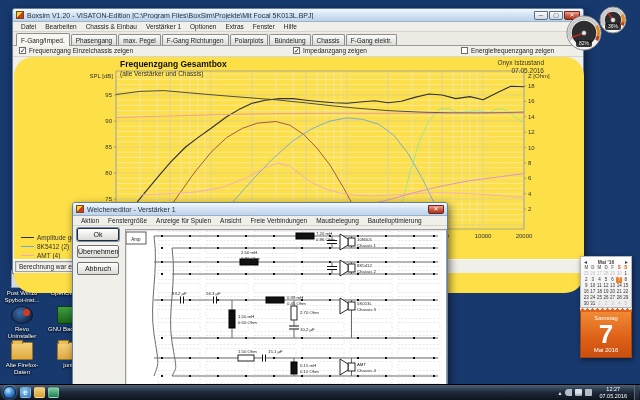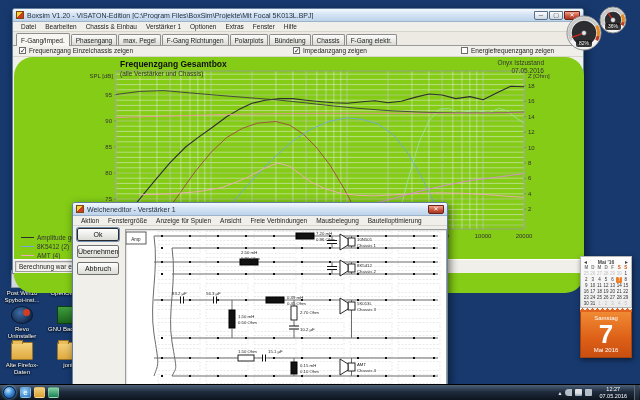--- a/index.html
+++ b/index.html
@@ -30,21 +30,21 @@
          background:linear-gradient(#fbfbfb,#dcdcd6); border:1px solid #8e8e8e; border-bottom:none;
          border-radius:2px 2px 0 0; margin-right:1px; }
   .tab.active { height:13px; line-height:13px; background:#f7f6f1; position:relative; top:1px; }
   .checkbar { position:relative; height:11px; background:#f0efe9; border-bottom:1px solid #d8d5cc;
               font-size:6.5px; color:#222; }
   .cb { position:absolute; top:1px; display:flex; align-items:center; gap:3px; }
   .cb-box { width:7px; height:7px; background:#fff; border:1px solid #6d6d6d; font-size:7px;
             line-height:6px; text-align:center; color:#222; }
 
   
-  #chart-area { position:absolute; left:1px; top:48px; width:570px; height:236px; background:#84cc16;border-radius:19px; }
+  #chart-area { position:absolute; left:1px; top:48px; width:570px; height:236px; background:#fde047;border-radius:19px; }
   #chart-svg { position:absolute; left:0; top:0; }
   .chart-title { position:absolute; left:106px; top:2px; font-size:8.5px; font-weight:bold; color:#111; }
   .chart-subtitle { position:absolute; left:106px; top:13px; font-size:6.5px; color:#333; }
   #chart-annotation { position:absolute; right:40px; top:2px; text-align:right; font-size:6.5px; color:#333; line-height:8px; }
   #legend { position:absolute; left:7px; top:176px; font-size:6.5px; color:#333; }
   .legend-row { display:flex; align-items:center; gap:3px; height:9px; }
   .legend-line { width:13px; height:0; border-top:1.5px solid #000; }
 
   .statusbar { position:absolute; left:0; right:0; bottom:0; height:14px; background:#f0efe9;
                border-top:1px solid #fff; padding:1px 2px; }

